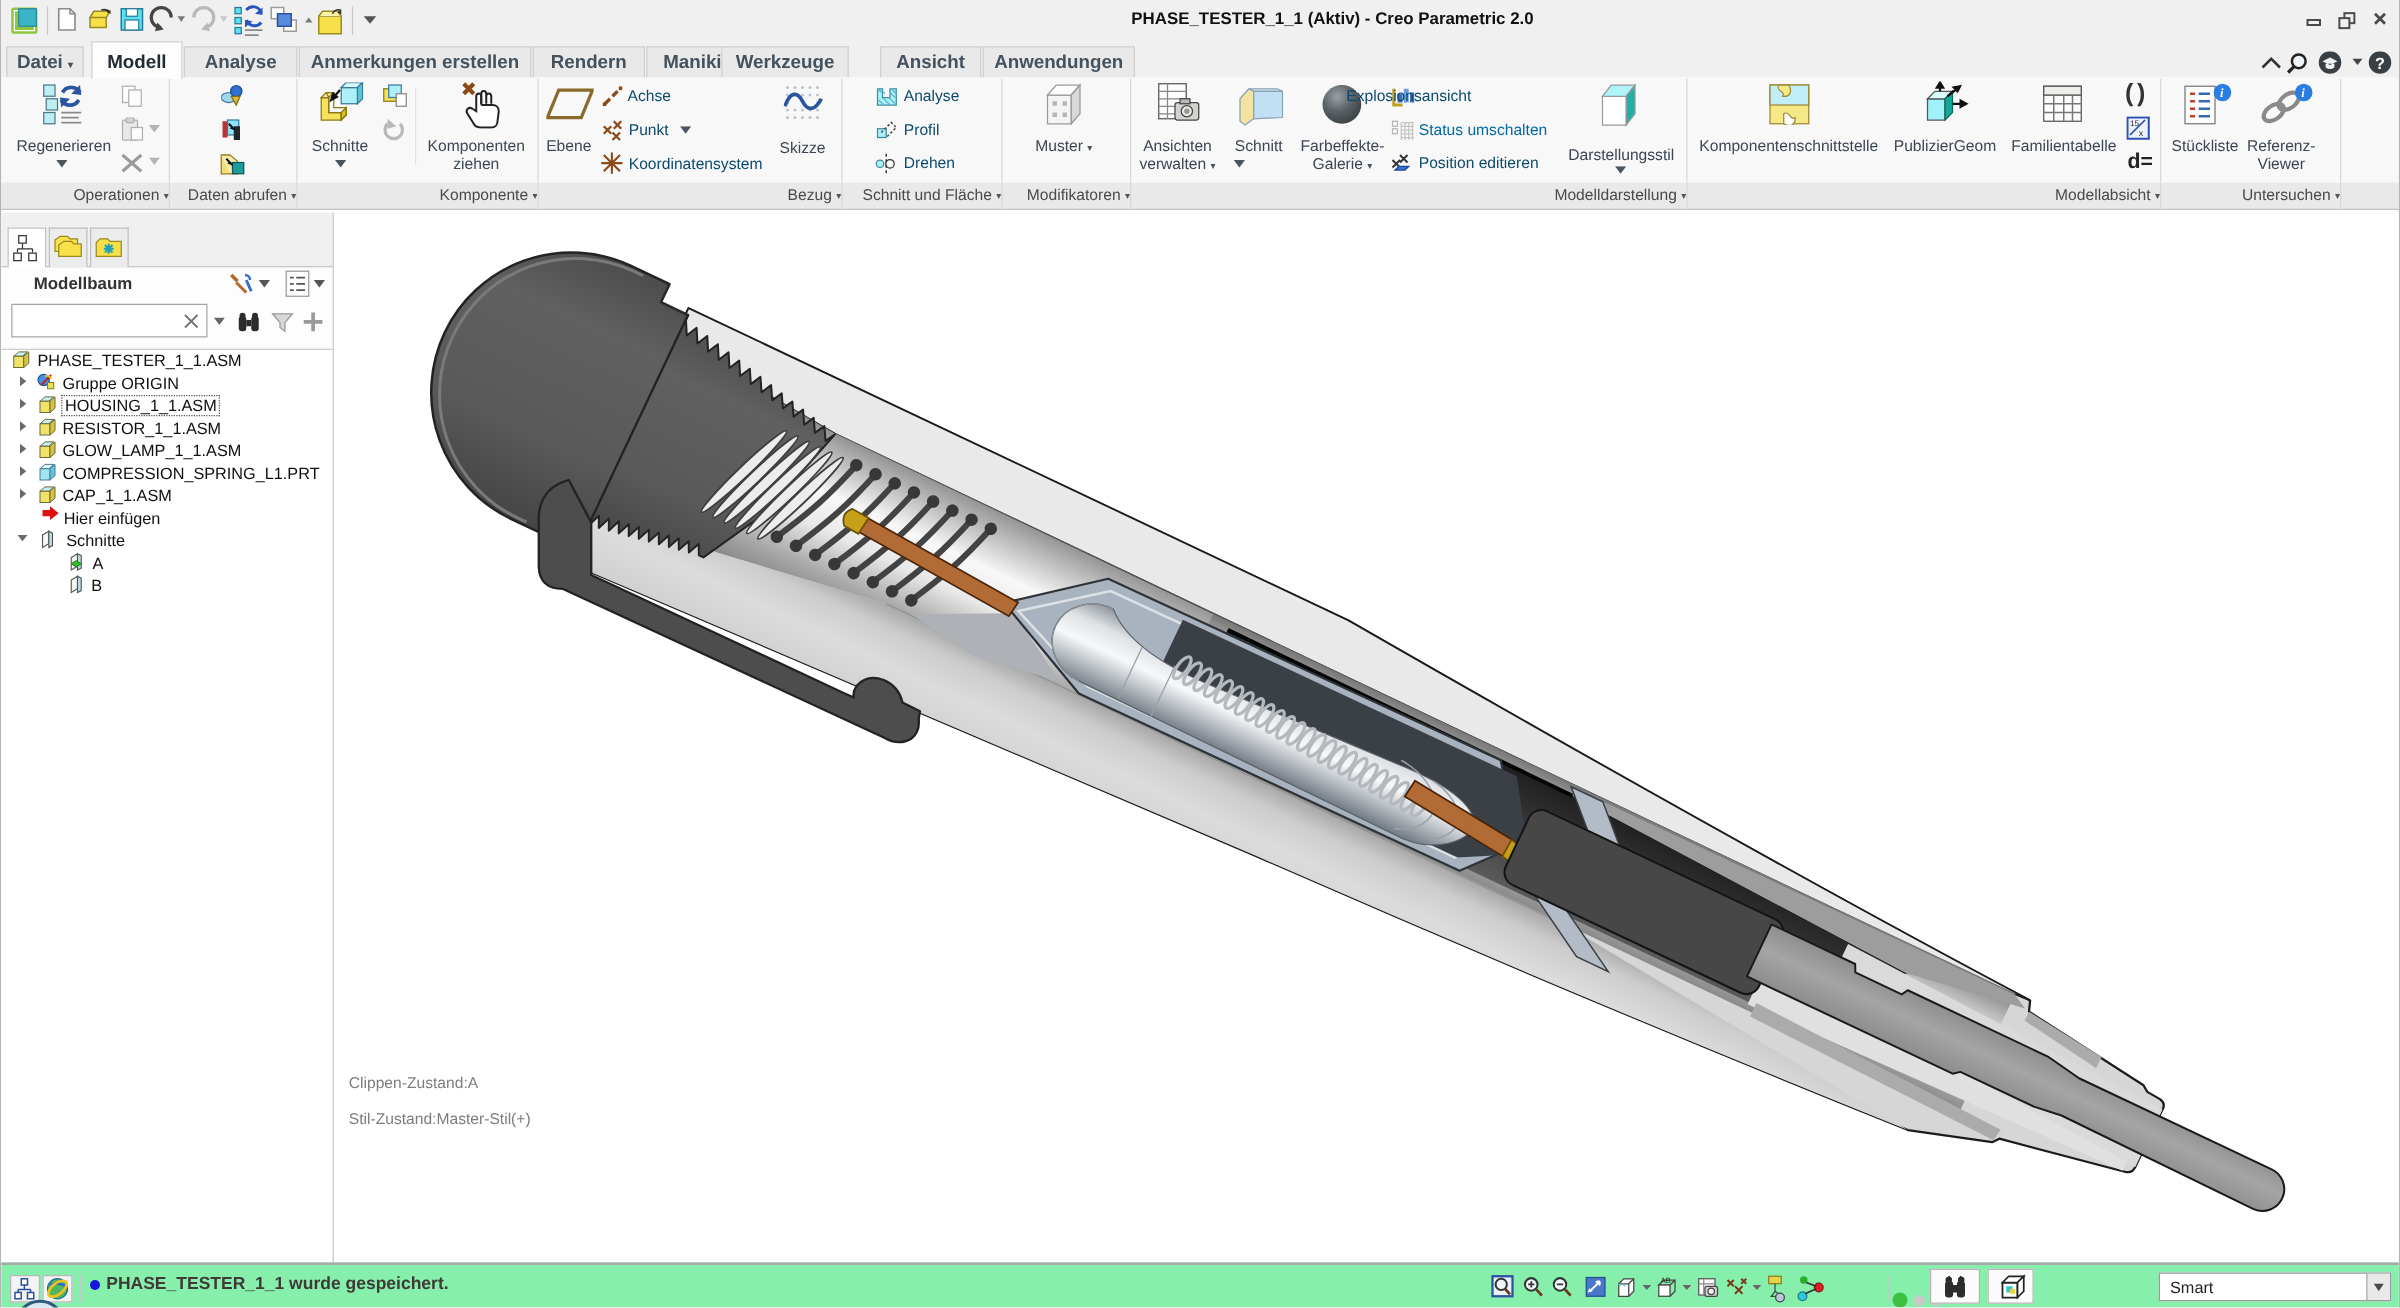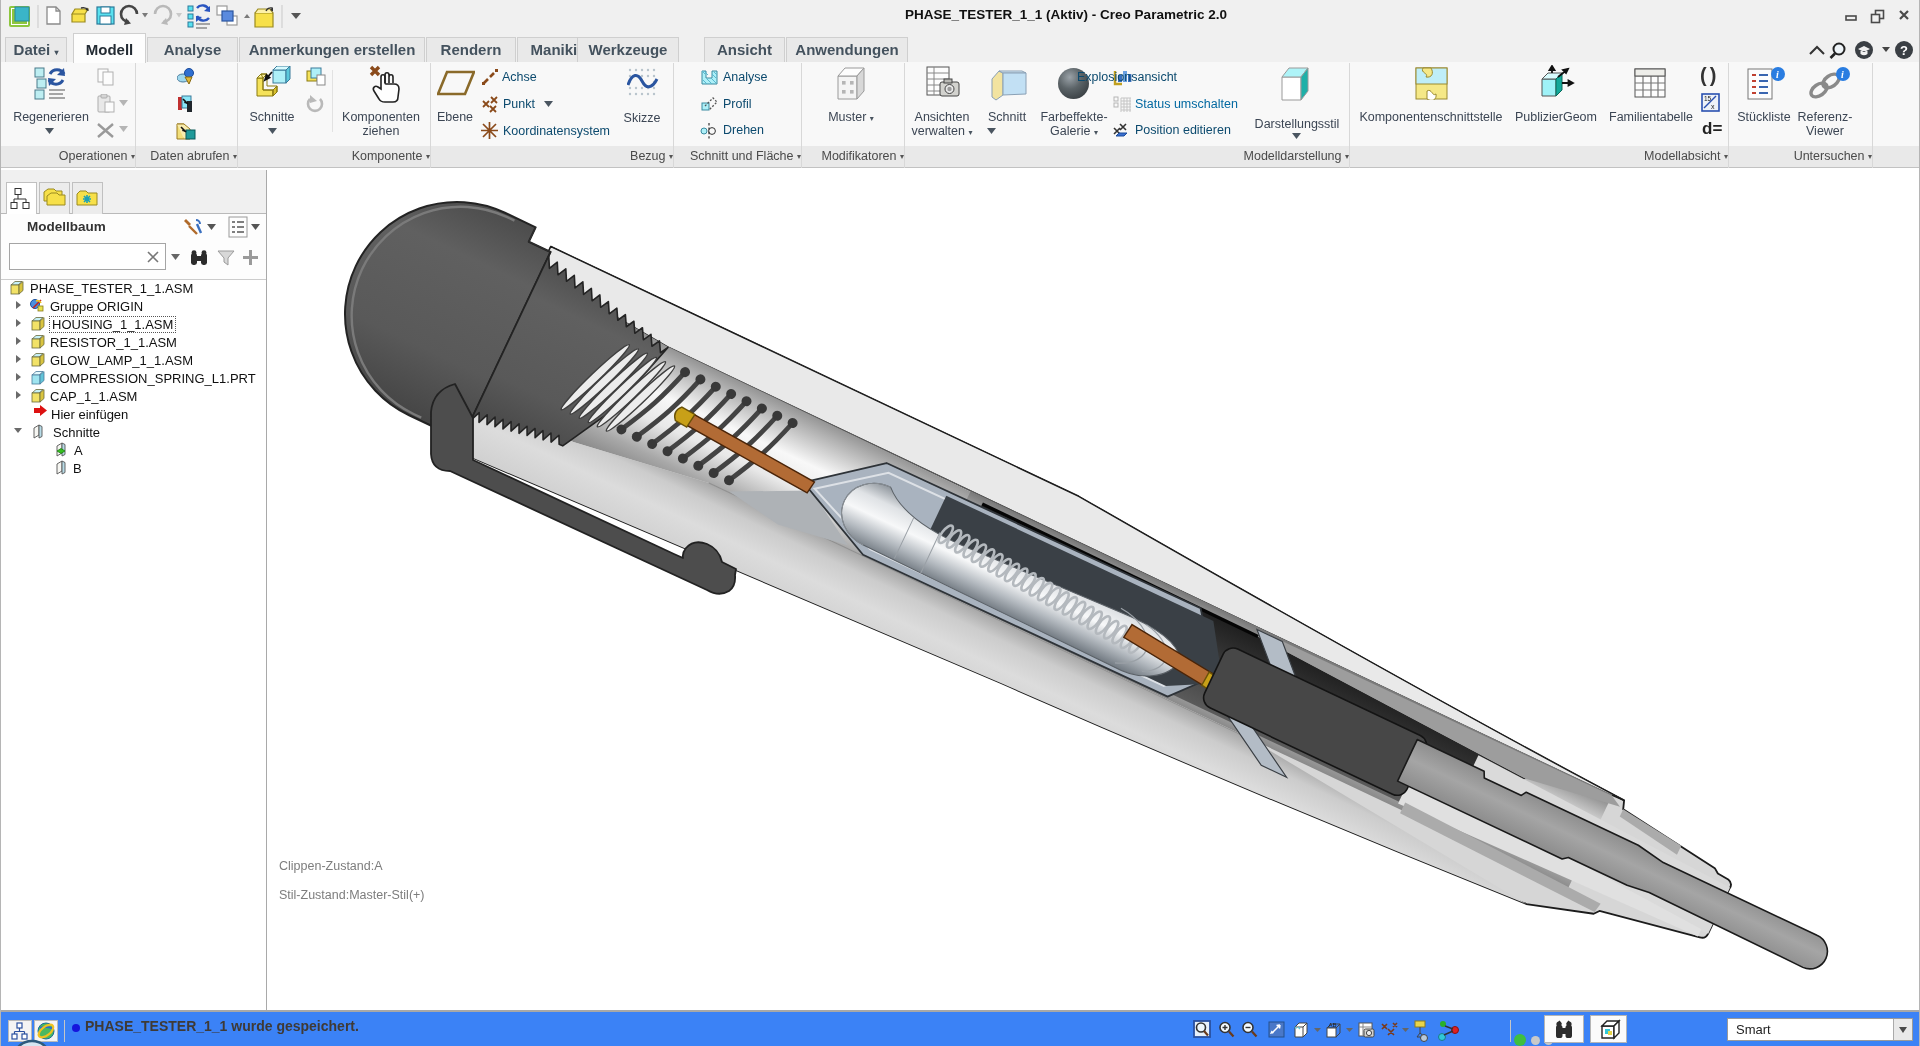--- a/index.html
+++ b/index.html
@@ -29,21 +29,21 @@
 .ptab{position:absolute;top:12px;width:31px;height:32px;background:#ececec;border:1px solid #c0c0c0;border-bottom:none}
 .ptab.active{background:#fff;height:33px}
 #mbhead{position:absolute;left:0;top:44px;width:265px;height:66px;background:#fdfdfd;border-bottom:1px solid #cccccc}
 #searchbox{position:absolute;left:8px;top:29px;width:157px;height:27px;background:#fff;border:1px solid #a5a5a5}
 #tree{position:absolute;left:0;top:110px;width:265px;bottom:0;background:#fff;font-size:13px;color:#101010}
 .trow{position:absolute;height:18px;line-height:18px;white-space:nowrap}
 
 #canvas{position:absolute;left:266px;top:170px;width:1654px;height:841px;background:#fff;overflow:hidden}
 .cantext{position:absolute;font-size:12.5px;color:#7d7d7d}
 
-#statusbar{position:absolute;left:0;top:1010px;width:1920px;height:36px;background:#3b82f6;border-top:2px solid #a8a8a8}
+#statusbar{position:absolute;left:0;top:1010px;width:1920px;height:36px;background:#86efac;border-top:2px solid #a8a8a8}
 .sbtn{position:absolute;top:8px;width:24px;height:22px;background:#f4f4f4;border:1px solid #b9b9b9}
 #smartbox{position:absolute;left:1726px;top:6px;width:186px;height:23px;background:#fff;border:1px solid #9a9a9a;font-size:13px;line-height:21px;padding-left:8px;color:#222}
 #smartbtn{position:absolute;right:0;top:0;width:19px;height:21px;background:#e9e9e9;border-left:1px solid #aaa;text-align:center}
 </style>
 </head>
 <body>
 
 <div id="titlebar">
   <div id="title">PHASE_TESTER_1_1 (Aktiv) - Creo Parametric 2.0</div>
   <svg class="abs" style="left:0;top:0" width="600" height="32" viewBox="0 0 600 32">

